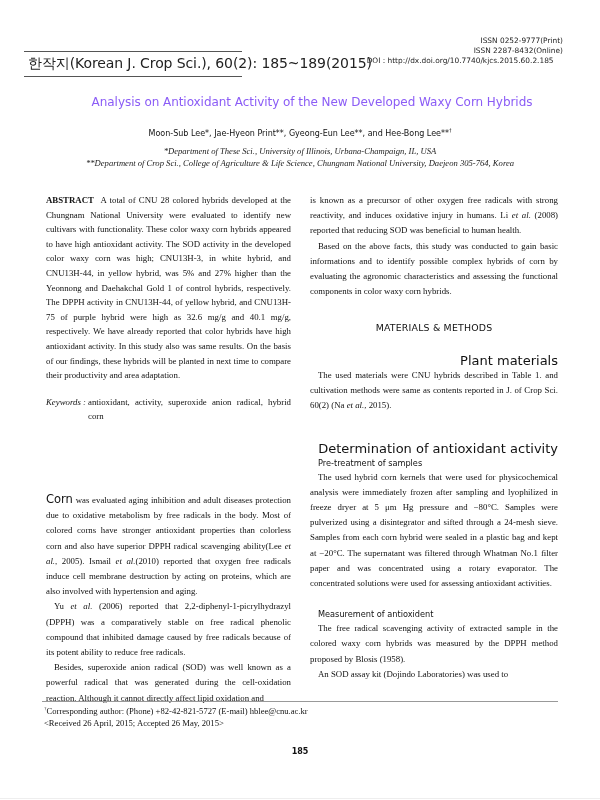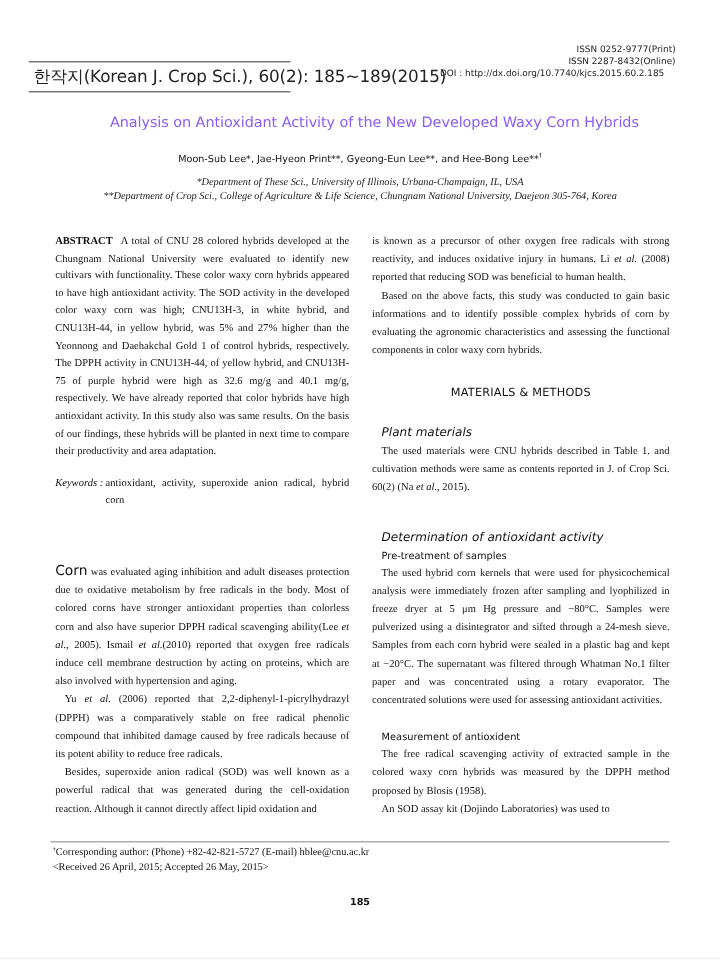--- a/index.html
+++ b/index.html
@@ -37,33 +37,33 @@
   .col { position: absolute; font-family: "Liberation Serif", serif; font-size: 8.8px; line-height: 14.6px; color: #111; text-align: justify; }
   .col-left { left: 46px; top: 193px; width: 245px; }
   .col-right { left: 310px; top: 193px; width: 248px; }
 
   .abstract { line-height: 14.6px; }
   .abstract .abs-label { font-weight: bold; margin-right: 4px; }
   .keywords { margin-top: 12px; display: flex; }
   .keywords .kw-label { font-style: italic; white-space: nowrap; }
   .keywords .kw-text { padding-left: 2px; }
 
-  .intro { margin-top: 44px; line-height: 15.2px; }
+  .intro { margin-top: 68px; line-height: 15.2px; }
   .intro p { margin: 0; text-indent: 8px; }
   .intro p.first { text-indent: 0; }
   .corn-word { font-family: "DejaVu Sans", sans-serif; font-size: 11.5px; }
 
   .col-right p { margin: 0; text-indent: 8px; line-height: 15.2px; }
   .col-right p.noindent { text-indent: 0; }
   .section-head {
     font-family: "DejaVu Sans", sans-serif; font-size: 9.4px; text-align: center;
     margin: 22px 0 18px 0; letter-spacing: 0.2px;
   }
   .sub-head {
-    font-family: "DejaVu Sans", sans-serif; font-size: 10px; margin: 0 0 0 8px; line-height: 14px; text-align: left; font-style: italic;
+    font-family: "DejaVu Sans", sans-serif; font-size: 13px; margin: 0 0 0 8px; line-height: 14px; text-align: right;
   }
   .sub-head.spaced { margin-top: 28px; }
   .sub-sub-head {
     font-family: "DejaVu Sans", sans-serif; font-size: 8.2px; margin-left: 8px; line-height: 14px; text-align: left;
   }
 
   .footnote-rule { position: absolute; left: 42px; top: 701px; width: 516px; border-top: 1px solid #999; }
   .footnotes {
     position: absolute; left: 44px; top: 703px; width: 516px;
     font-family: "Liberation Serif", serif; font-size: 8.6px; line-height: 12px; color: #111;

